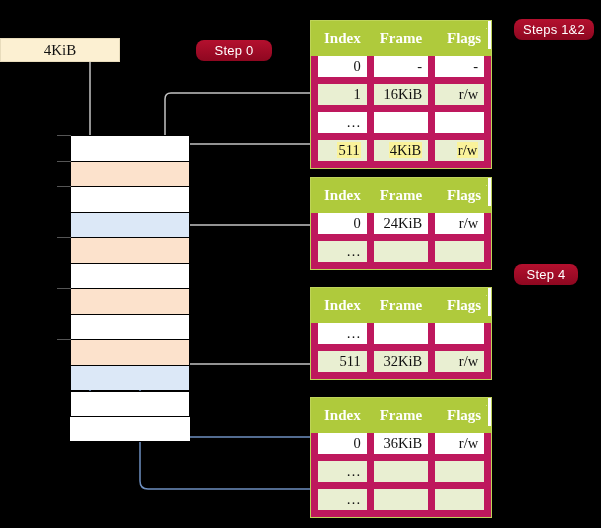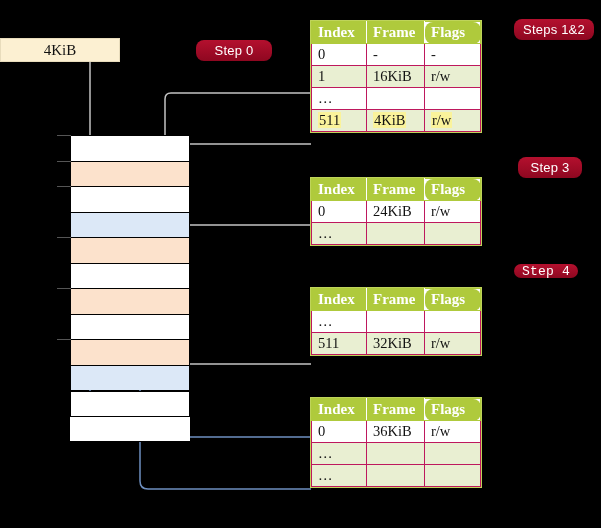--- a/index.html
+++ b/index.html
@@ -67,25 +67,25 @@
   
   .ptable{
     position:absolute;
     border-collapse:collapse;
     font-family:"Liberation Serif", serif;
     font-size:14.5px;
     background:#fff;
     box-shadow:0 0 0 1px #BFD45A;
   }
   .ptable td,.ptable th{
-    border:1px solid #be185d;
+    border:7px solid #be185d;
     padding:2px 6px;
     height:21px;
     box-sizing:border-box;
-    text-align:left;
+    text-align:right;
     color:#111;
     font-weight:normal;
     white-space:nowrap;
   }
   .ptable th{
     background:#AFCA3C;
     color:#fff;
     font-weight:bold;
     font-size:15px;
     border-color:#AFCA3C;
@@ -142,24 +142,21 @@
   <div class="srcbox" style="left:0;top:38px;width:120px;height:24px;">
     <span>4KiB</span>
   </div>
 
   <div class="badge" style="left:196px;top:40px;width:76px;height:21px;">
     <span>Step 0</span>
   </div>
   <div class="badge" style="left:514px;top:19px;width:80px;height:21px;">
     <span>Steps 1&amp;2</span>
   </div>
-  <div class="badge" style="left:518px;top:157px;width:64px;height:21px;">
-    <span>Step 3</span>
-  </div>
-  <div class="badge" style="left:514px;top:264px;width:64px;height:14px;font-family:Liberation Mono, monospace;">
+  <div class="badge" style="left:514px;top:264px;width:64px;height:21px;">
     <span>Step 4</span>
   </div>
 
   <div id="memcol" class="memcol">
       <div class="memrow white" style="top: 0px;"></div>
       <div class="memrow peach" style="top: 25.55px;"></div>
       <div class="memrow white" style="top: 51.1px;"></div>
       <div class="memrow blue" style="top: 76.65px;"></div>
       <div class="memrow peach" style="top: 102.2px;"></div>
       <div class="memrow white" style="top: 127.75px;"></div>

